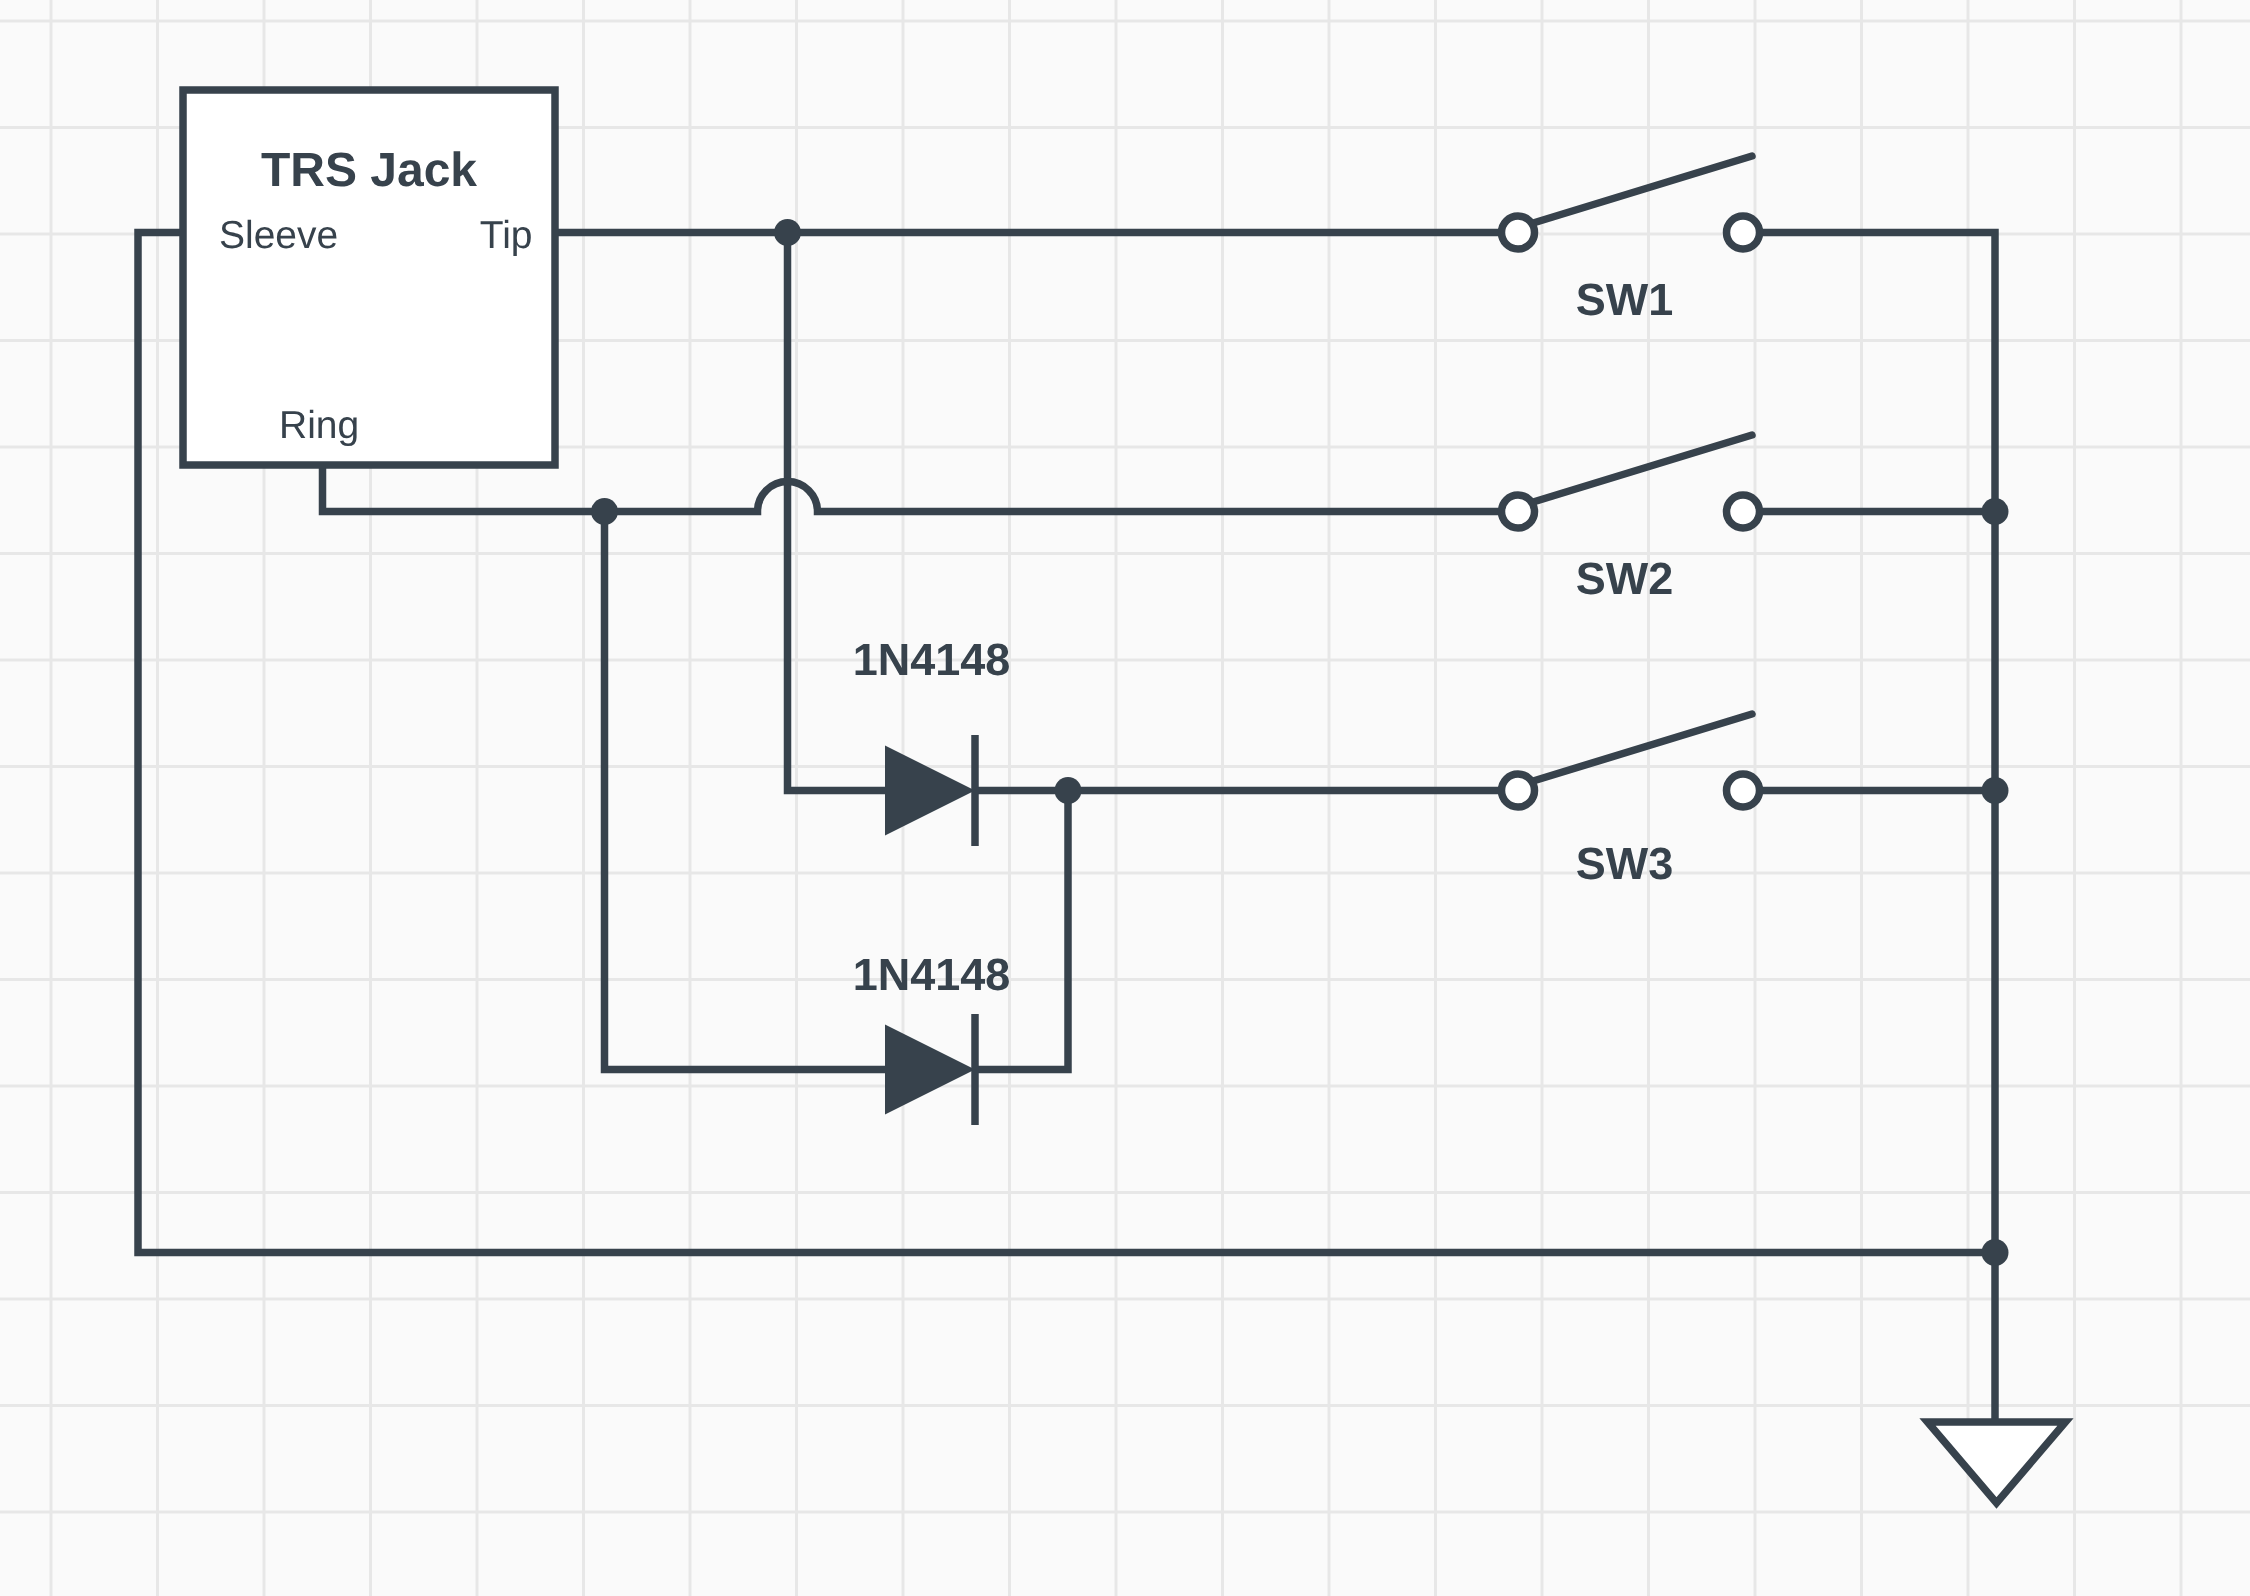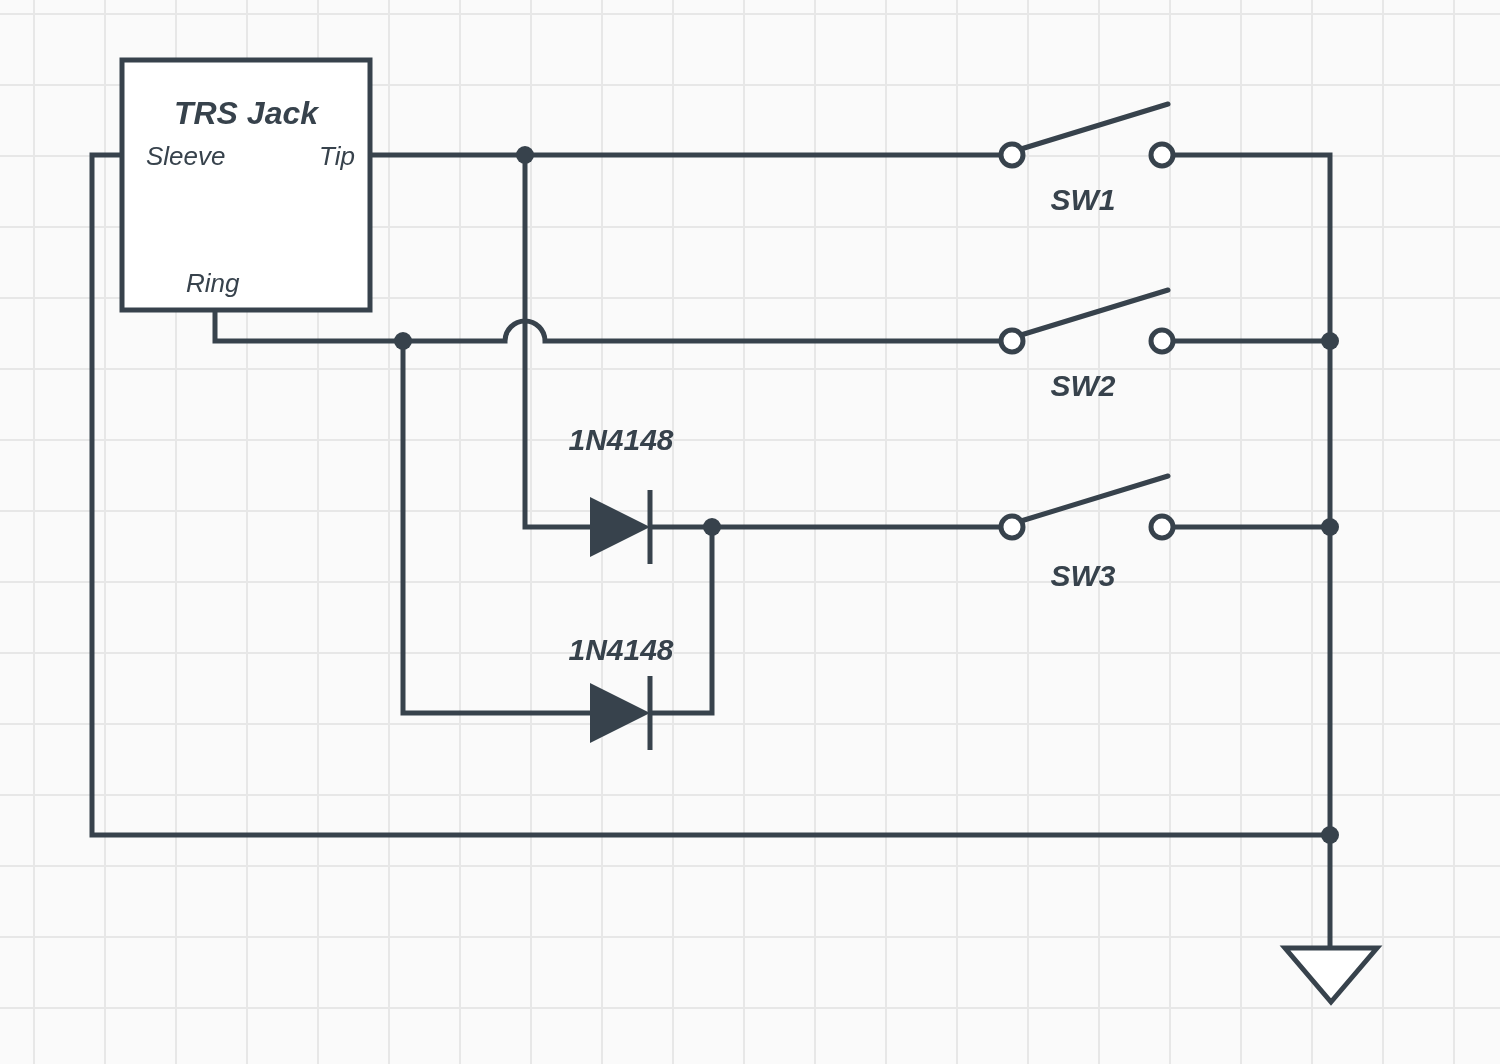--- a/index.html
+++ b/index.html
@@ -14,21 +14,20 @@
     font-family:"Liberation Sans", sans-serif;
   }
   .canvas{
     position:relative;width:1500px;height:1064px;
     background-color:var(--bg);
     background-image:
       linear-gradient(var(--grid) 2px, transparent 2px),
       linear-gradient(90deg, var(--grid) 2px, transparent 2px);
     background-size:71px 71px;
     background-position:33px 13px;
-    font-style:italic;
   }
   svg{position:absolute;left:0;top:0;}
   .wire{stroke:var(--stroke);stroke-width:5;fill:none;}
   .lever{stroke:var(--stroke);stroke-width:5;fill:none;stroke-linecap:round;}
   .dot{fill:var(--stroke);stroke:none;}
   .pad{fill:var(--fill);stroke:var(--stroke);stroke-width:5;}
   .box{fill:var(--fill);stroke:var(--stroke);stroke-width:5;}
   .tri{fill:var(--stroke);stroke:none;}
   .gnd{fill:var(--fill);stroke:var(--stroke);stroke-width:5;stroke-linejoin:miter;}
   text{fill:var(--stroke);}

